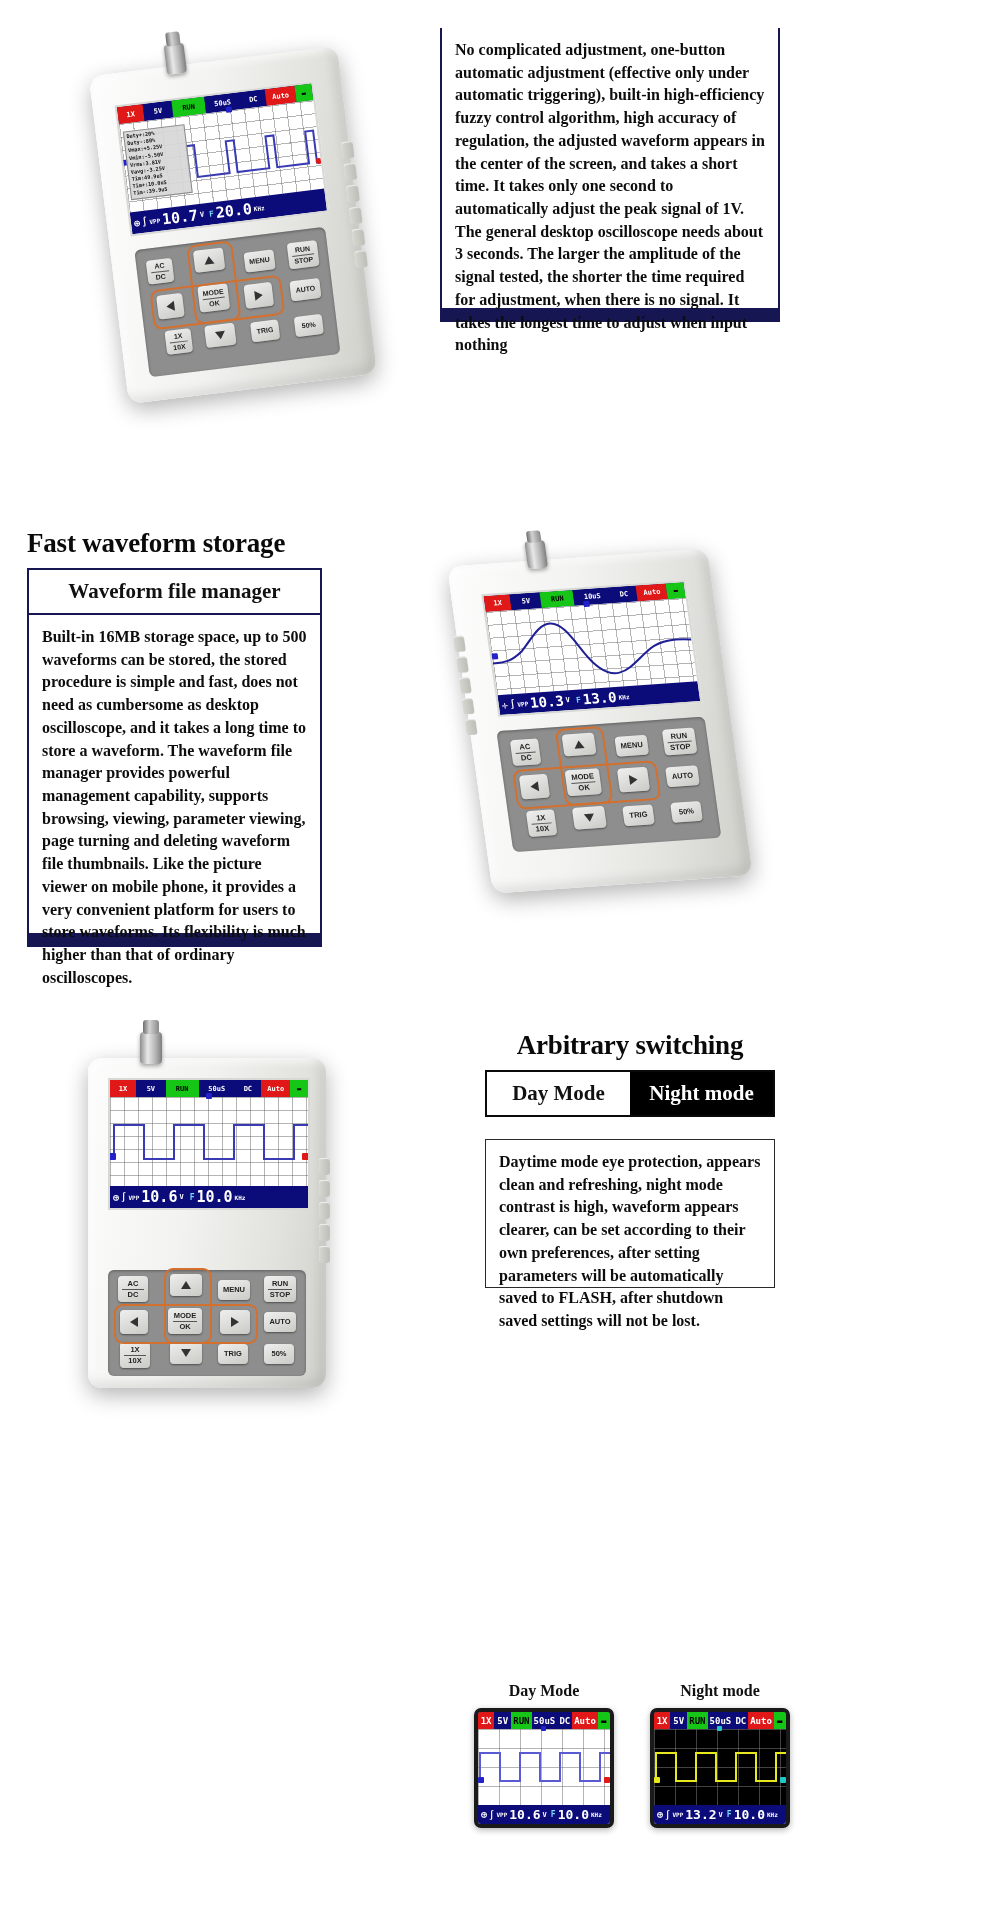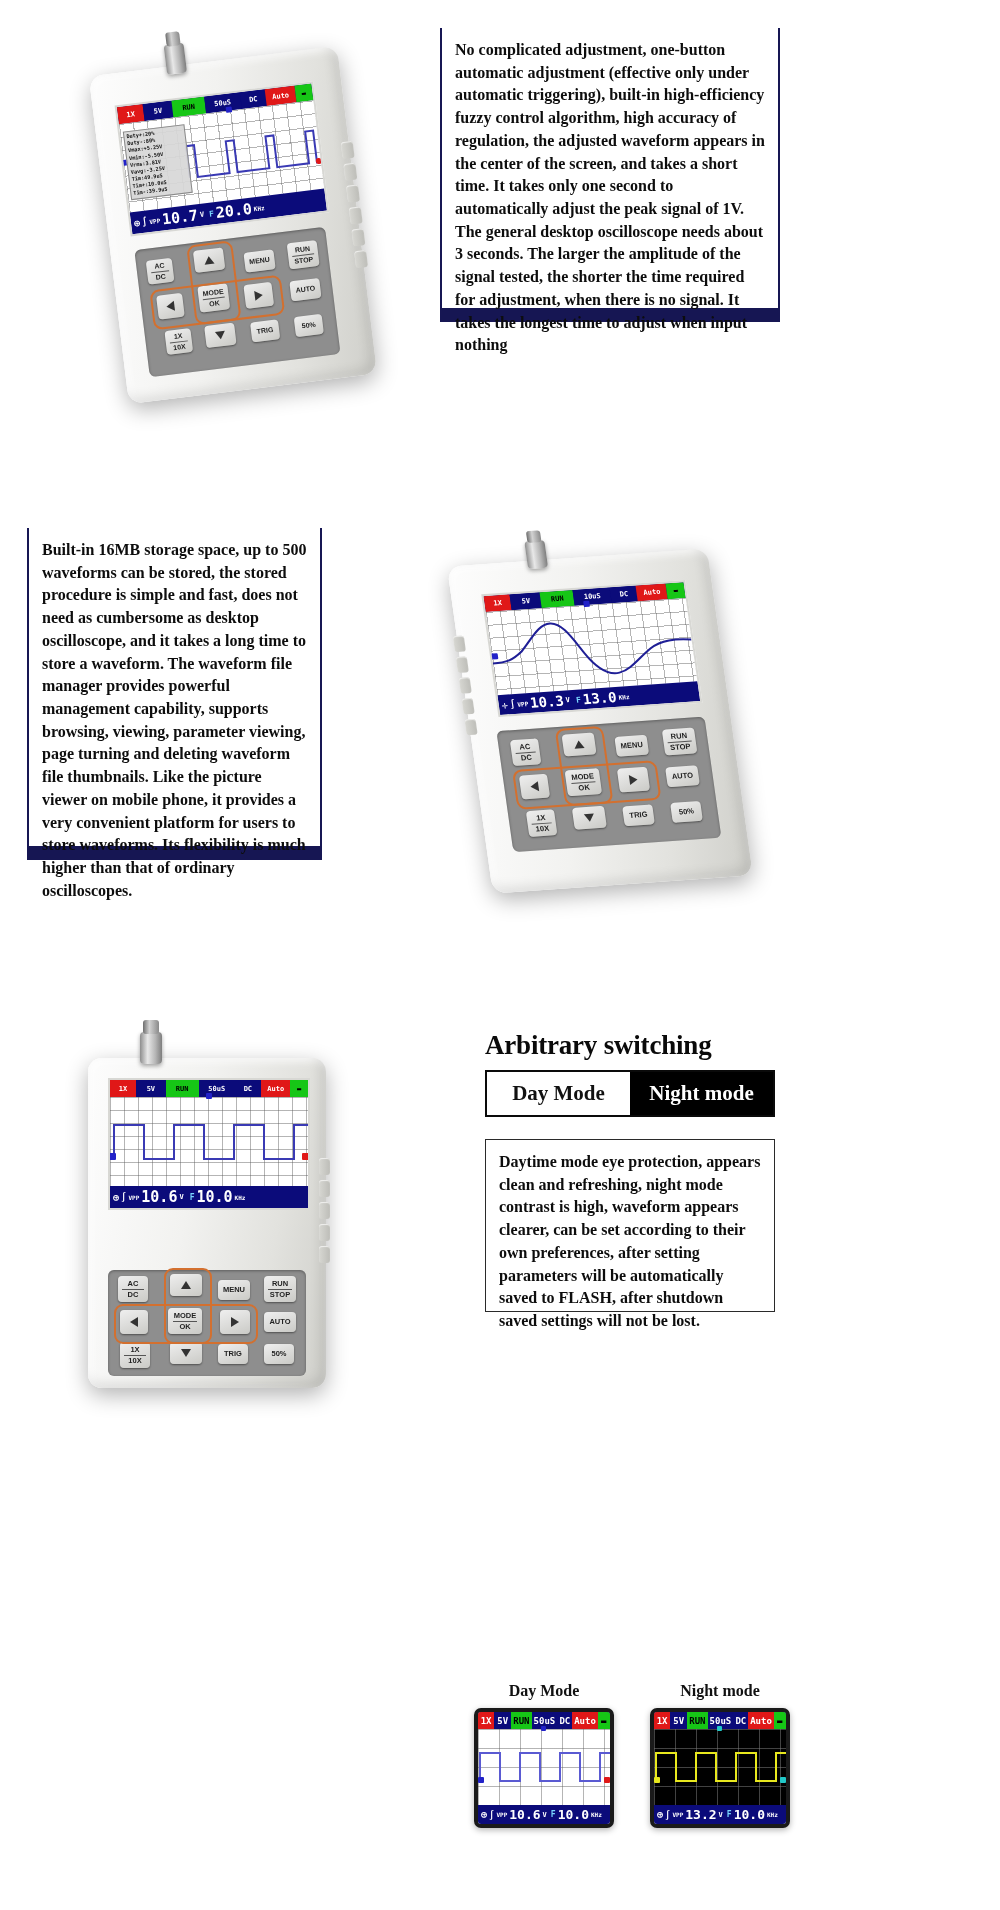--- a/index.html
+++ b/index.html
@@ -229,20 +229,24 @@
         <div class="tri tri-dn"></div>
       </div>
     <div class="key" style="left:106px;top:86px;width:28px;height:20px;font-size:7px;">TRIG</div>
     <div class="key" style="left:150px;top:86px;width:28px;height:20px;font-size:7px;">50%</div>
     <div class="ring" style="left:52px;top:2px;width:42px;height:76px;"></div>
     <div class="ring" style="left:10px;top:42px;width:128px;height:36px;"></div>
   </div>
 </div>
 
 <div class="section" style="left:27px;top:528px;width:295px;">
+  <div class="sec-title" style="margin-bottom:9px;">Fast waveform storage</div>
+  <div class="tabbar" style="border-color:#161653;">
+    <div class="tab tab-white">Waveform file manager</div>
+  </div>
   <div class="copybox navy" style="height:320px;">Built-in 16MB storage space, up to 500 waveforms can be stored, the stored procedure is simple and fast, does not need as cumbersome as desktop oscilloscope, and it takes a long time to store a waveform. The waveform file manager provides powerful management capability, supports browsing, viewing, parameter viewing, page turning and deleting waveform file thumbnails. Like the picture viewer on mobile phone, it provides a very convenient platform for users to store waveforms. Its flexibility is much higher than that of ordinary oscilloscopes.</div>
   <div class="footbar" style="height:10px;border:2px solid #161653;border-top:none;"></div>
 </div>
 
 <div class="device" style="left:470px;top:556px;width:260px;height:330px;transform:rotate(-8deg) skewY(4deg);">
   <div class="body-shell"></div>
   <div class="bnc" style="left:80px;top:-20px;width:20px;height:28px;"></div>
   <div class="bnc-top" style="left:83px;top:-30px;width:14px;height:12px;"></div>
   <div class="ribs" style="left:-4px;top:70px;">
     <div class="rib" style="width:11px;height:16px;"></div>
@@ -320,27 +324,27 @@
         <div class="tri tri-dn"></div>
       </div>
     <div class="key" style="left:114px;top:84px;width:30px;height:20px;font-size:7.5px;">TRIG</div>
     <div class="key" style="left:162px;top:84px;width:30px;height:20px;font-size:7.5px;">50%</div>
     <div class="ring" style="left:58px;top:2px;width:44px;height:74px;"></div>
     <div class="ring" style="left:10px;top:40px;width:140px;height:36px;"></div>
   </div>
 </div>
 
 <div class="section" style="left:485px;top:1030px;width:290px;">
-  <div class="sec-title" style="text-align:left;margin-bottom:9px;">Arbitrary switching</div>
+  <div class="sec-title" style="text-align:center;margin-bottom:9px;">Arbitrary switching</div>
   <div class="tabbar" style="border-color:#0a0a0a;">
     <div class="tab tab-white">Day Mode</div>
     <div class="tab tab-black">Night mode</div>
   </div>
   <div style="height:22px;"></div>
-  <div class="copybox thin" style="height:173px;">Daytime mode eye protection, appears clean and refreshing, night mode contrast is high, waveform appears clearer, can be set according to their own preferences, after setting parameters will be automatically saved to FLASH, after shutdown saved settings will not be lost.</div>
+  <div class="copybox thin" style="height:149px;">Daytime mode eye protection, appears clean and refreshing, night mode contrast is high, waveform appears clearer, can be set according to their own preferences, after setting parameters will be automatically saved to FLASH, after shutdown saved settings will not be lost.</div>
 </div>
 
 <div class="device" style="left:88px;top:1058px;width:238px;height:330px;">
   <div class="body-shell"></div>
   <div class="bnc" style="left:52px;top:-26px;width:22px;height:32px;"></div>
   <div class="bnc-top" style="left:55px;top:-38px;width:16px;height:14px;"></div>
   <div class="ribs" style="right:-4px;top:100px;">
     <div class="rib" style="width:11px;height:17px;"></div>
     <div class="rib" style="width:11px;height:17px;"></div>
     <div class="rib" style="width:11px;height:17px;"></div>

